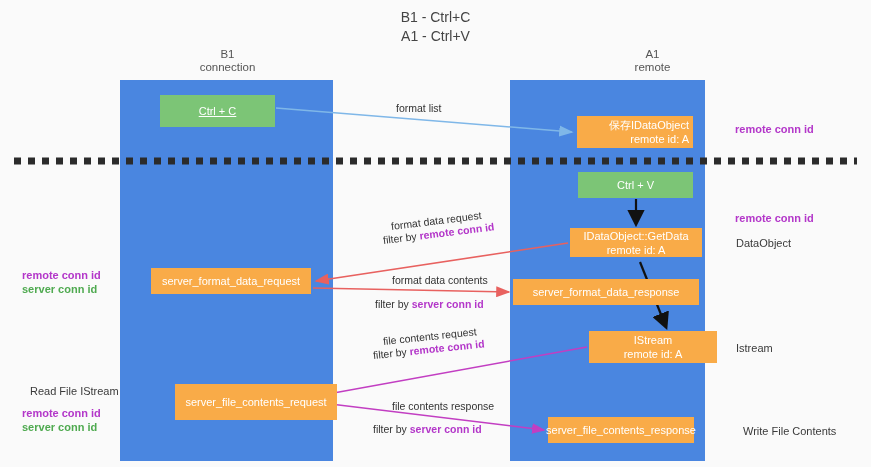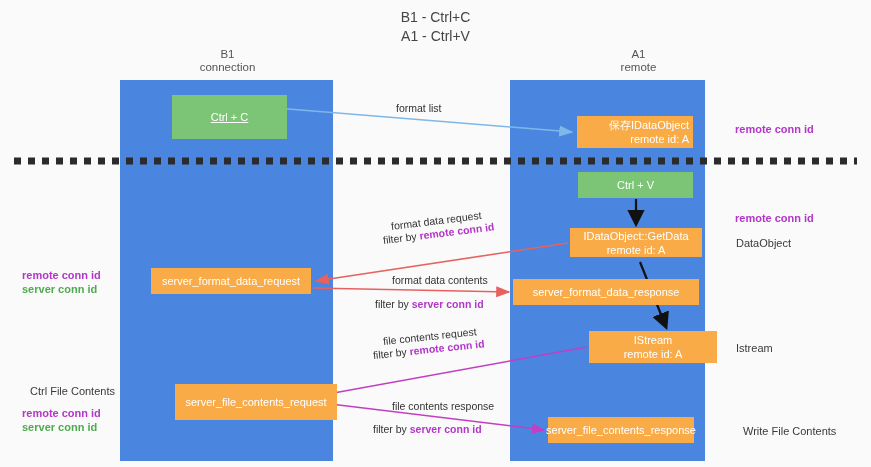--- a/index.html
+++ b/index.html
@@ -16,35 +16,35 @@
   #lane-b1{left:120px;top:80px;width:213px;height:381px;}
   #lane-a1{left:510px;top:80px;width:195px;height:381px;}
 
   
   .title-block{
     position:absolute;text-align:center;
     color:#555;font-size:11.5px;line-height:13px;
   }
   #diagram-title{left:0;top:8px;width:871px;font-size:14px;line-height:19px;color:#444;}
   #hdr-b1{left:150px;top:48px;width:155px;}
-  #hdr-a1{left:576px;top:48px;width:125px;}
+  #hdr-a1{left:590px;top:48px;width:125px;}
 
   
   .node{
     position:absolute;box-sizing:border-box;
     display:flex;flex-direction:column;
     align-items:center;justify-content:center;
     color:#ffffff;font-size:11px;line-height:14px;
     text-align:center;padding:2px 4px;
     z-index:4;
   }
   .node.green{background:#7cc576;}
   .node.orange{background:#f9ab48;}
 
-  #node-ctrl-c{left:172px;top:95px;width:115px;height:44px;text-decoration:underline;}
+  #node-ctrl-c{left:160px;top:95px;width:115px;height:32px;text-decoration:underline;}
   #node-save-idataobject{left:577px;top:116px;width:116px;height:32px;align-items:flex-end;}
   #node-ctrl-v{left:578px;top:172px;width:115px;height:26px;}
   #node-getdata{left:570px;top:228px;width:132px;height:29px;}
   #node-fmt-req{left:151px;top:268px;width:160px;height:26px;}
   #node-fmt-resp{left:513px;top:279px;width:186px;height:26px;}
   #node-istream{left:589px;top:331px;width:128px;height:32px;}
   #node-file-req{left:150px;top:384px;width:162px;height:36px;margin-left:25px;}
   #node-file-resp{left:548px;top:417px;width:146px;height:26px;}
 
   
@@ -229,18 +229,18 @@
   <div class="annot" id="annot-write-file">
     <span class="plain">Write File Contents</span>
   </div>
 
   <div class="annot" id="annot-left-1">
     <div class="purple">remote conn id</div>
     <div class="green">server conn id</div>
   </div>
 
   <div class="annot" id="annot-left-2">
-    <div class="plain">Ctrl File Contents</div>
+    <div class="plain">Read File IStream</div>
     <div class="purple" style="margin-top:8px;">remote conn id</div>
     <div class="green">server conn id</div>
   </div>
 
 </div>
 
 </body></html>

